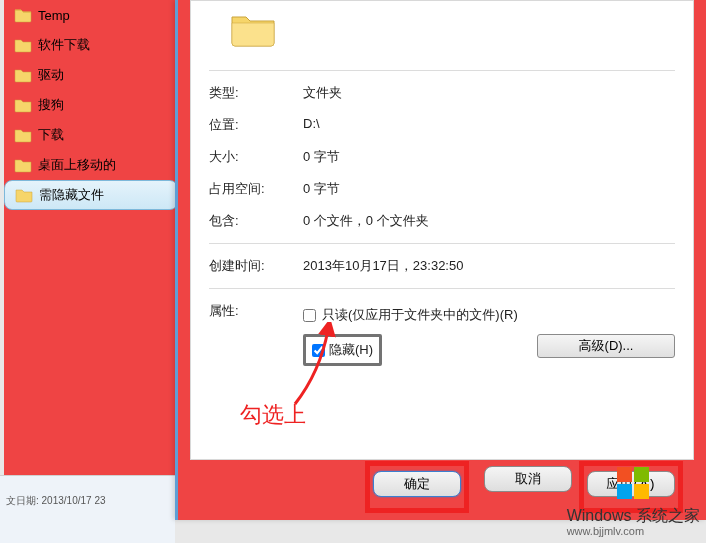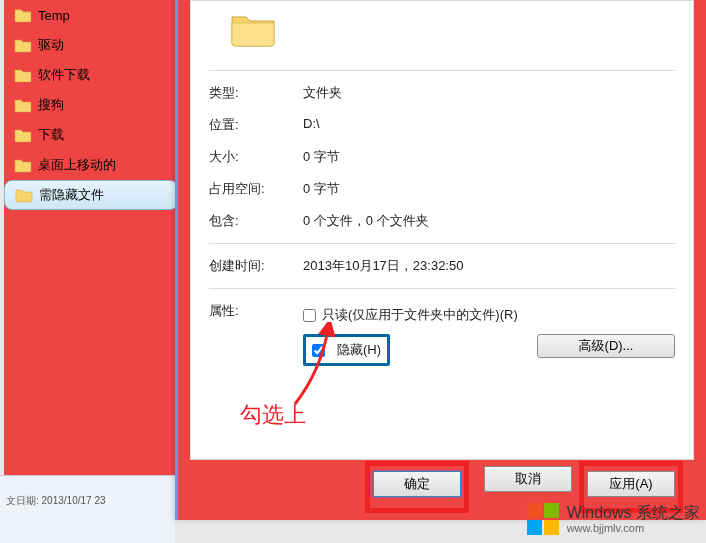--- a/index.html
+++ b/index.html
@@ -125,23 +125,22 @@
       align-items: flex-start;
       justify-content: space-between;
       margin-top: 6px;
     }
     .hidden-check-wrap {
       display: flex;
       align-items: center;
       padding: 4px 6px;
     }
     .red-box {
-      border: 3px solid #0369a1;
+      border: 3px solid #737373;
       border-radius: 2px;
-      gap: 8px;
     }
     .annotation-arrow {
       position: absolute;
       left: 280px;
       top: 322px;
       z-index: 5;
       pointer-events: none;
     }
     .annotation-text {
       position: absolute;
@@ -161,41 +160,43 @@
       display: flex;
       justify-content: flex-end;
       gap: 12px;
       padding-right: 0;
     }
     .dialog-btn {
       width: 88px;
       height: 26px;
       background: linear-gradient(to bottom, #f5f5f5, #dedede);
       border: 1px solid #8a8a8a;
-      border-radius: 0;
+      border-radius: 8px;
       font-size: 13px;
       cursor: default;
+      font-family: Liberation Mono, monospace;
     }
     .dialog-btn.primary {
       border: 1px solid #3c7fd0;
       box-shadow: 0 0 2px #3c7fd0;
     }
     .red-box-ok {
       box-shadow: 0 0 0 5px #e22;
       padding: 5px 3px;
       margin-right: 8px;
     }
     .watermark {
       position: absolute;
       right: 6px;
       bottom: 6px;
       display: flex;
       align-items: center;
       gap: 6px;
       z-index: 10;
+      flex-direction: column;
     }
     .win-logo {
       width: 36px;
       height: 36px;
     }
     .wm-text {
       display: flex;
       flex-direction: column;
       line-height: 1.1;
     }
@@ -221,29 +222,29 @@
         </svg>
     </span>
     <span class="tree-label">Temp</span>
   </div>
   <div class="tree-item">
     <span class="folder-icon">
       <svg viewBox="0 0 18 16">
           <path d="M1 3 h6 l2 2 h8 v9 a1 1 0 0 1 -1 1 H2 a1 1 0 0 1 -1 -1 Z" fill="#f6d56a" stroke="#c9a33a" stroke-width="0.5"></path>
         </svg>
     </span>
+    <span class="tree-label">软件下载</span>
+  </div>
+  <div class="tree-item">
+    <span class="folder-icon">
+      <svg viewBox="0 0 18 16">
+          <path d="M1 3 h6 l2 2 h8 v9 a1 1 0 0 1 -1 1 H2 a1 1 0 0 1 -1 -1 Z" fill="#f6d56a" stroke="#c9a33a" stroke-width="0.5"></path>
+        </svg>
+    </span>
     <span class="tree-label">驱动</span>
-  </div>
-  <div class="tree-item">
-    <span class="folder-icon">
-      <svg viewBox="0 0 18 16">
-          <path d="M1 3 h6 l2 2 h8 v9 a1 1 0 0 1 -1 1 H2 a1 1 0 0 1 -1 -1 Z" fill="#f6d56a" stroke="#c9a33a" stroke-width="0.5"></path>
-        </svg>
-    </span>
-    <span class="tree-label">软件下载</span>
   </div>
   <div class="tree-item">
     <span class="folder-icon">
       <svg viewBox="0 0 18 16">
           <path d="M1 3 h6 l2 2 h8 v9 a1 1 0 0 1 -1 1 H2 a1 1 0 0 1 -1 -1 Z" fill="#f6d56a" stroke="#c9a33a" stroke-width="0.5"></path>
         </svg>
     </span>
     <span class="tree-label">搜狗</span>
   </div>
   <div class="tree-item">

